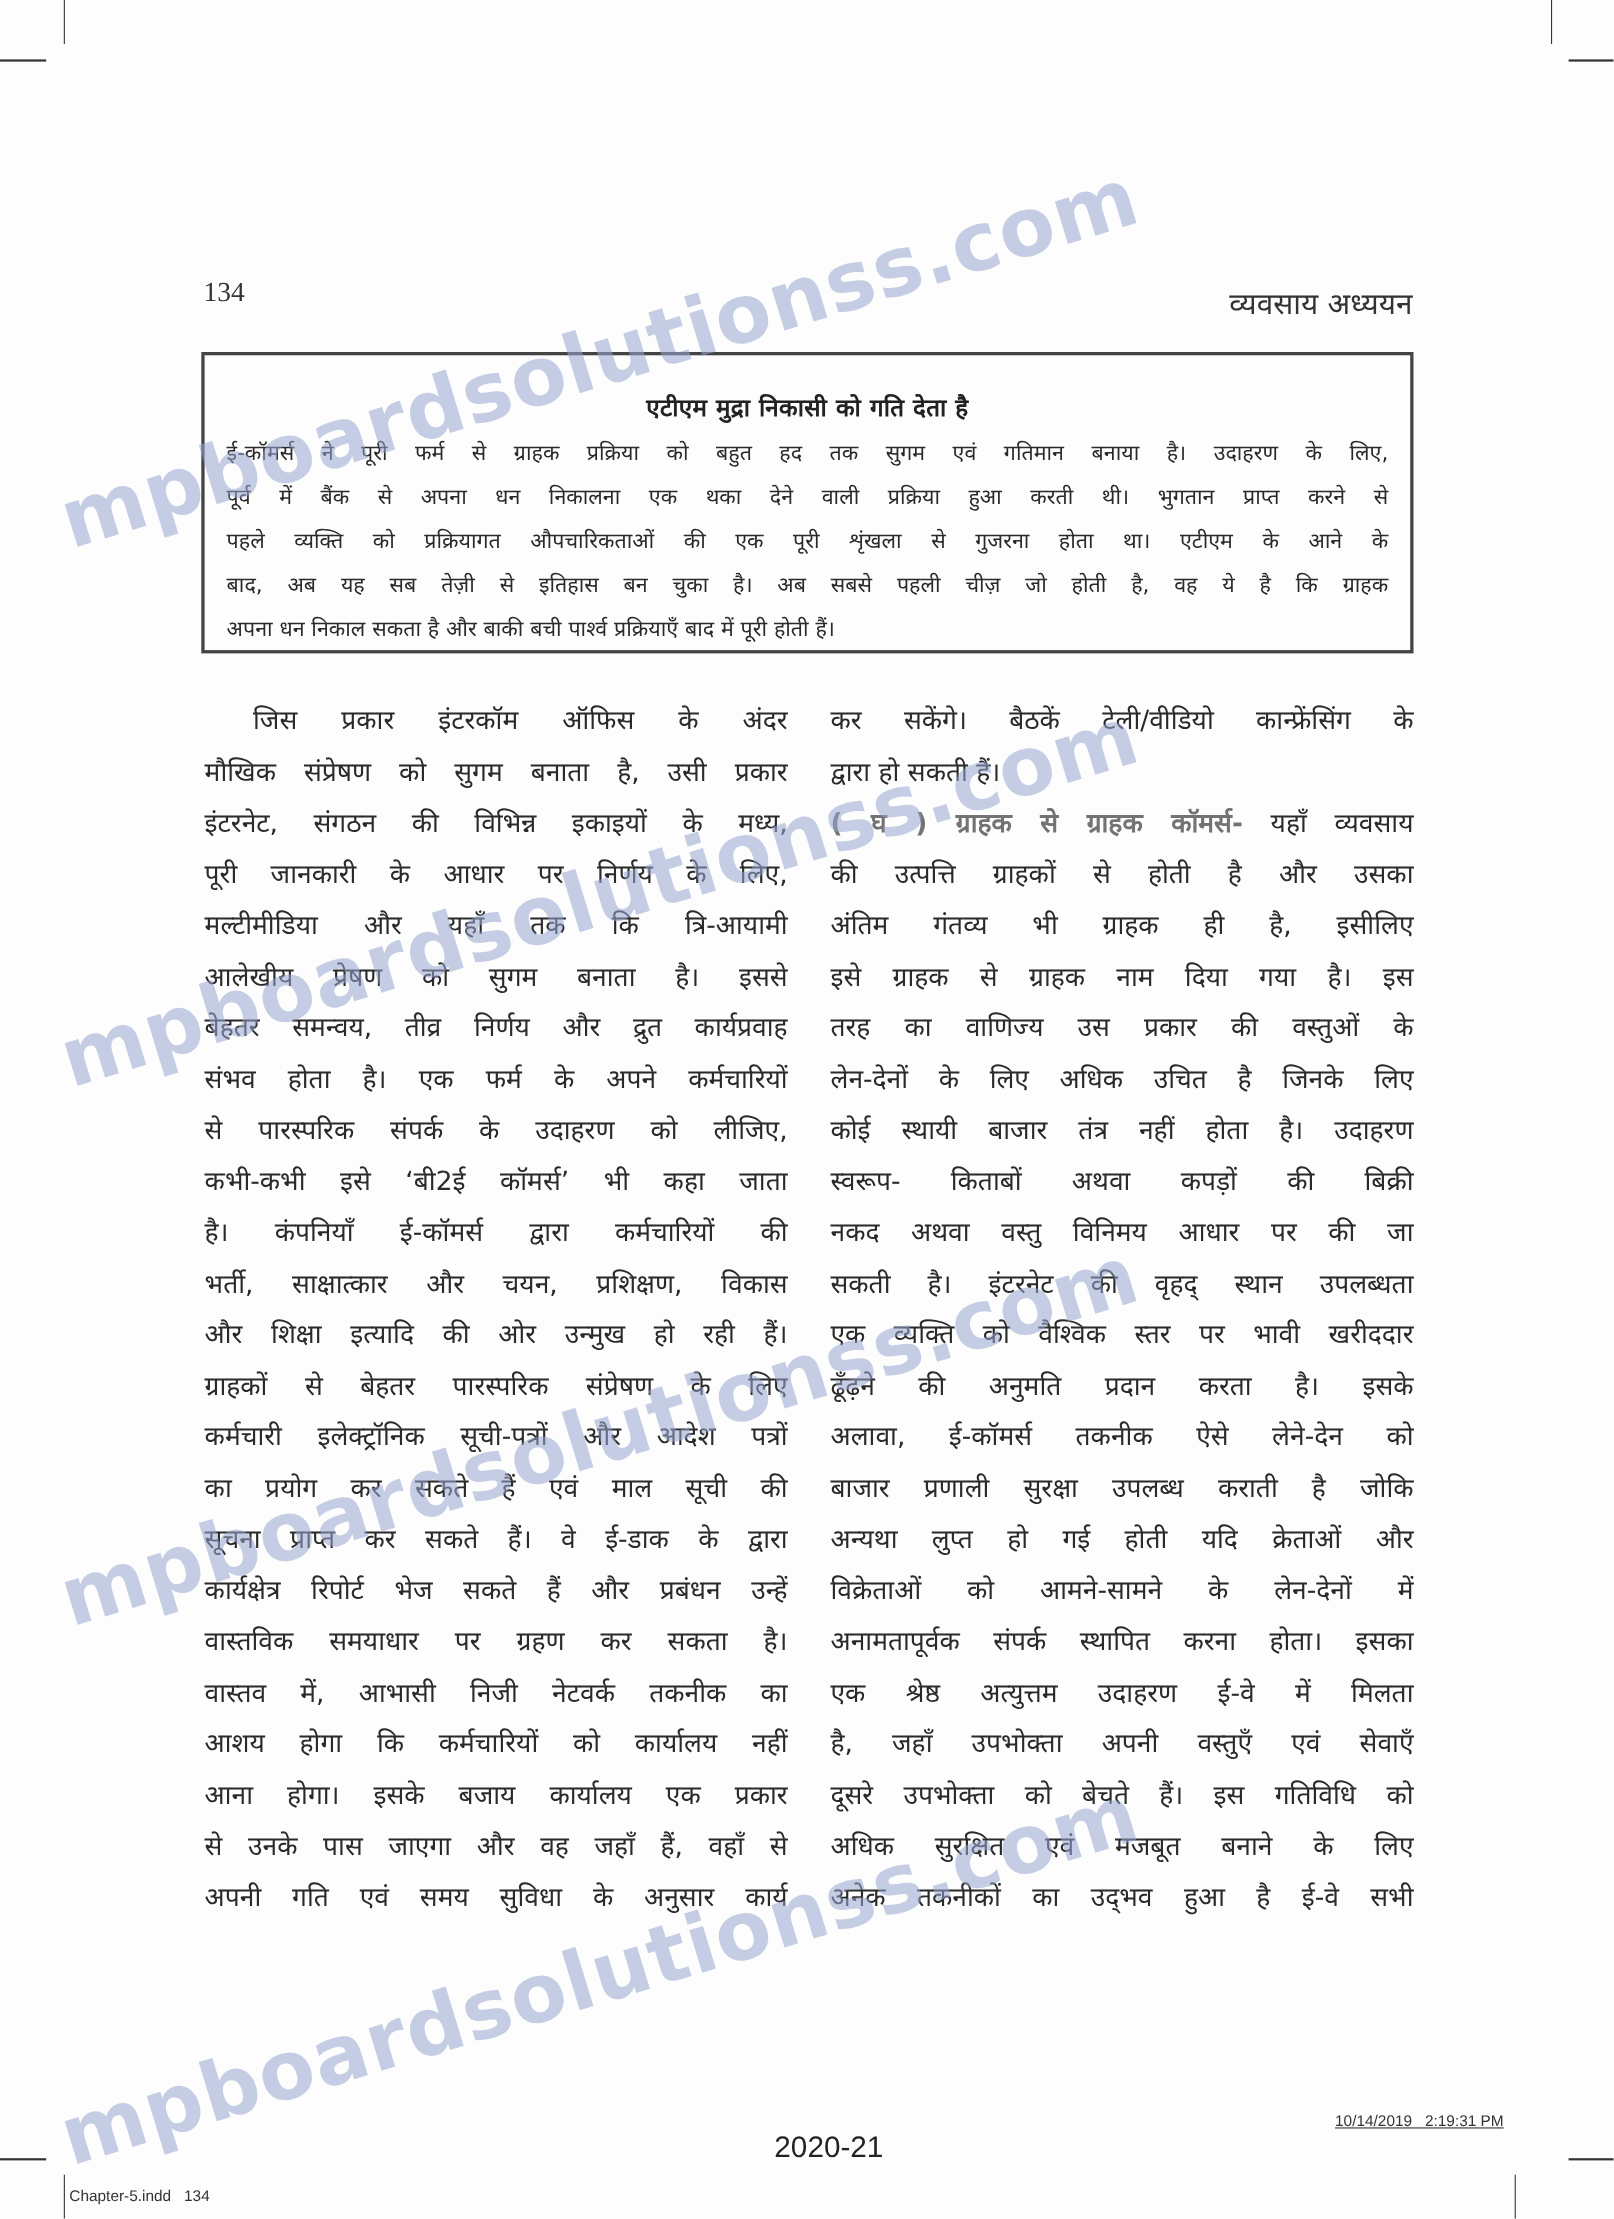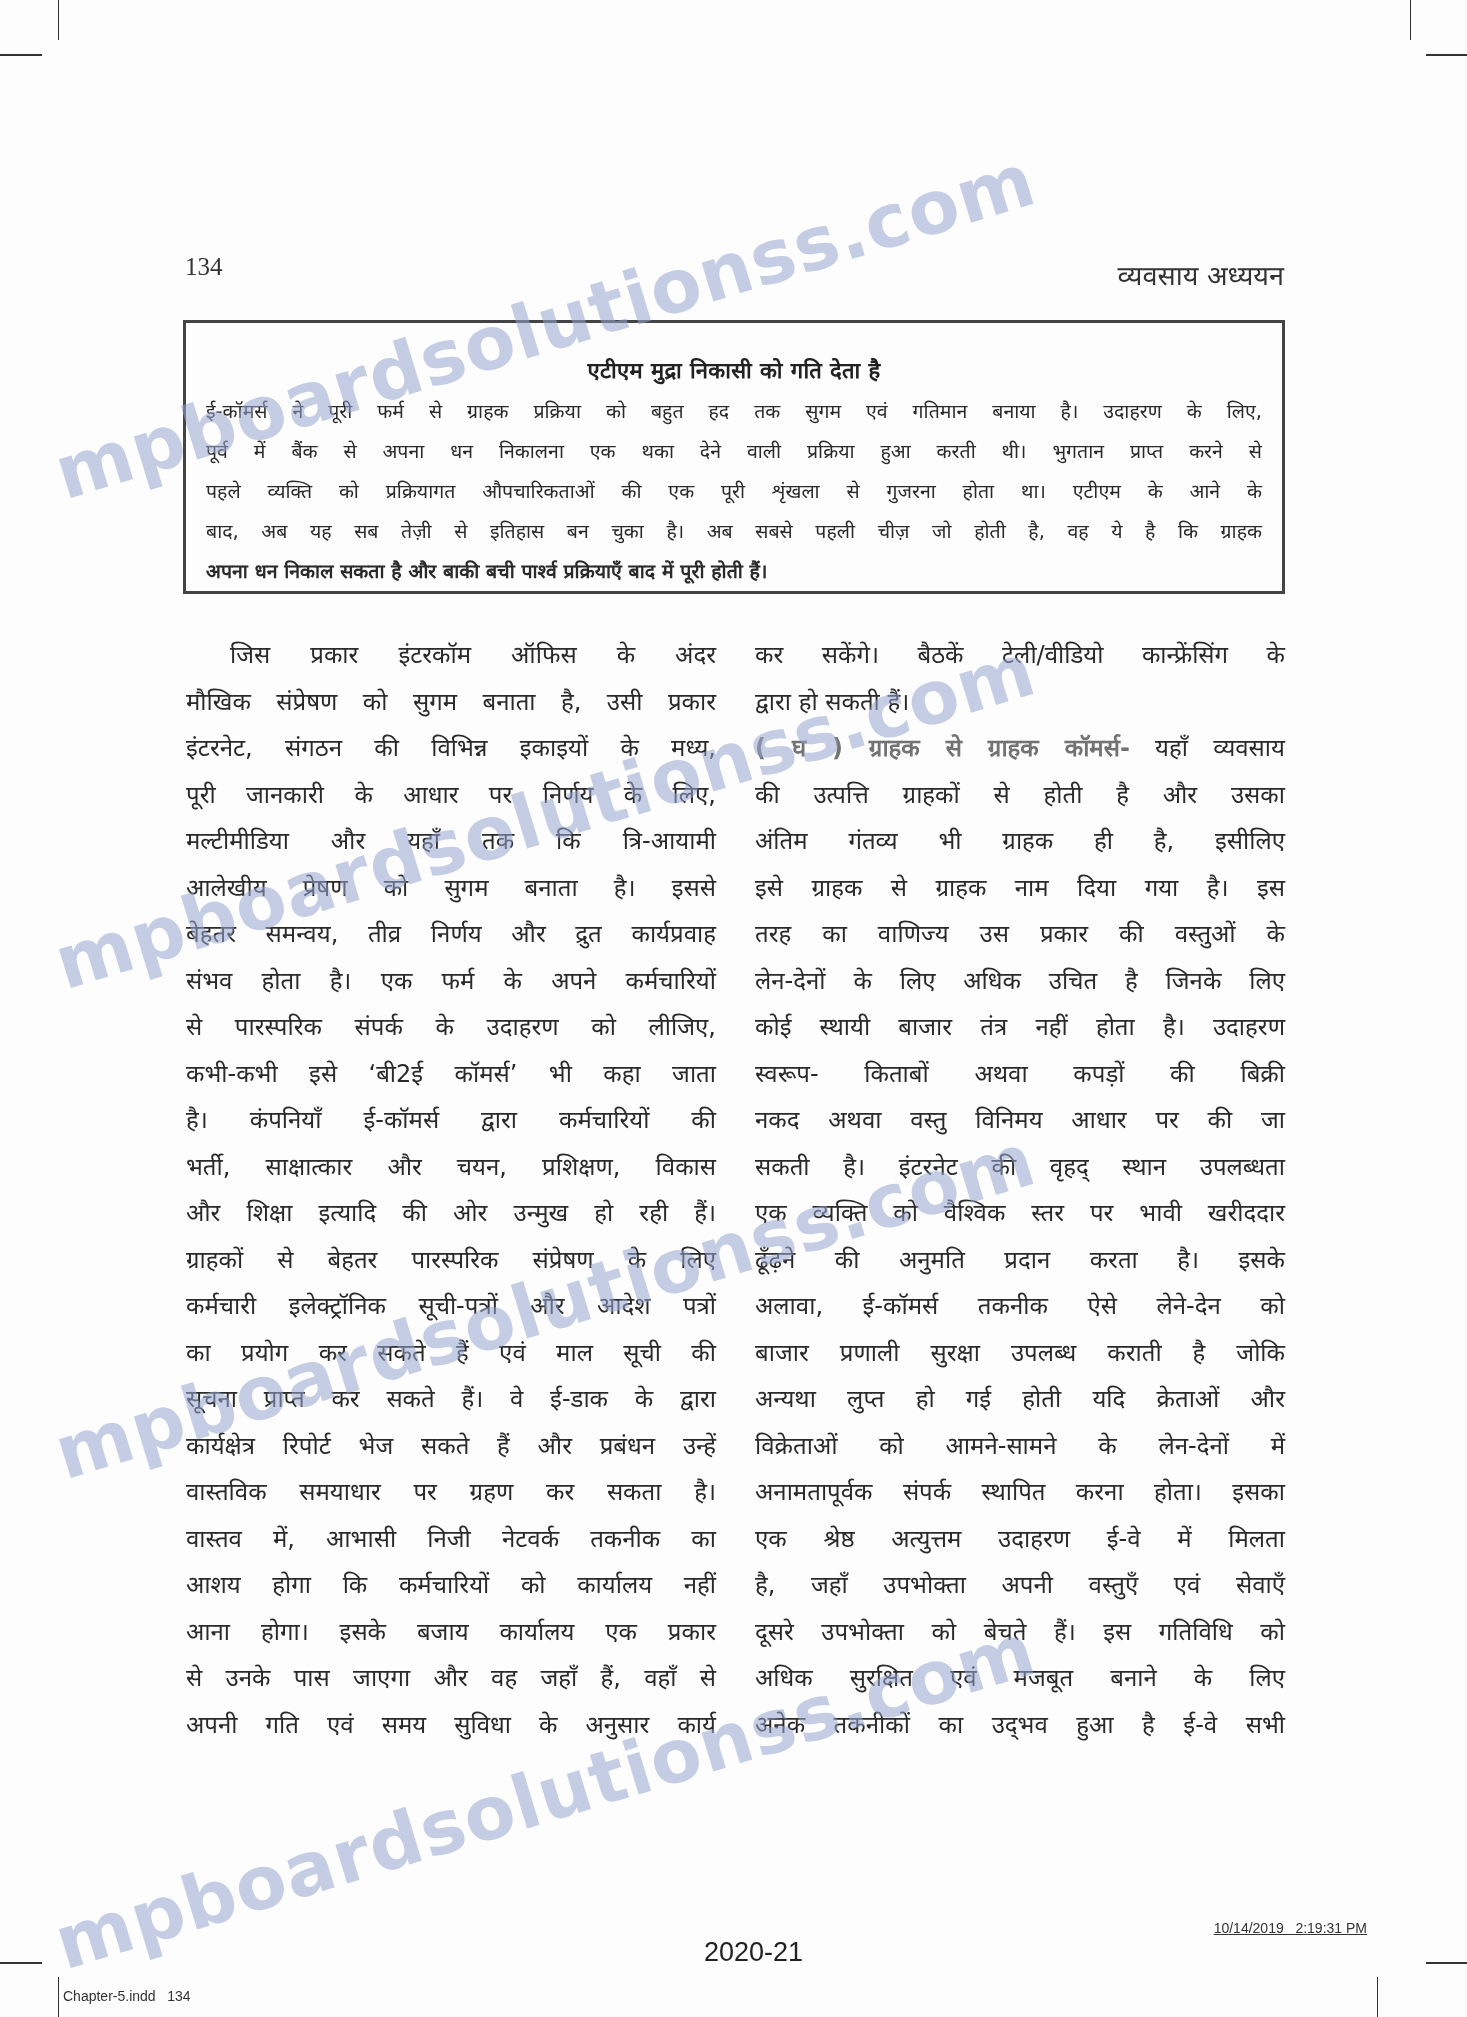--- a/index.html
+++ b/index.html
@@ -147,21 +147,21 @@
 
 <div class="page-number">134</div>
 <div class="running-head">व्यवसाय अध्ययन</div>
 
 <div class="boxed">
   <div class="boxed-title">एटीएम मुद्रा निकासी को गति देता है</div>
   <div class="boxed-line">ई-कॉमर्स ने पूरी फर्म से ग्राहक प्रक्रिया को बहुत हद तक सुगम एवं गतिमान बनाया है। उदाहरण के लिए,</div>
   <div class="boxed-line">पूर्व में बैंक से अपना धन निकालना एक थका देने वाली प्रक्रिया हुआ करती थी। भुगतान प्राप्त करने से</div>
   <div class="boxed-line">पहले व्यक्ति को प्रक्रियागत औपचारिकताओं की एक पूरी शृंखला से गुजरना होता था। एटीएम के आने के</div>
   <div class="boxed-line">बाद, अब यह सब तेज़ी से इतिहास बन चुका है। अब सबसे पहली चीज़ जो होती है, वह ये है कि ग्राहक</div>
-  <div class="boxed-line" style="text-align-last:left;font-weight:bold;">अपना धन निकाल सकता है और बाकी बची पार्श्व प्रक्रियाएँ बाद में पूरी होती हैं।</div>
+  <div class="boxed-line" style="text-align-last:left;">अपना धन निकाल सकता है और बाकी बची पार्श्व प्रक्रियाएँ बाद में पूरी होती हैं।</div>
 </div>
 
 <div class="column col-left">
   <div class="line indent">जिस प्रकार इंटरकॉम ऑफिस के अंदर</div>
   <div class="line">मौखिक संप्रेषण को सुगम बनाता है, उसी प्रकार</div>
   <div class="line">इंटरनेट, संगठन की विभिन्न इकाइयों के मध्य,</div>
   <div class="line">पूरी जानकारी के आधार पर निर्णय के लिए,</div>
   <div class="line">मल्टीमीडिया और यहाँ तक कि त्रि-आयामी</div>
   <div class="line">आलेखीय प्रेषण को सुगम बनाता है। इससे</div>
   <div class="line">बेहतर समन्वय, तीव्र निर्णय और द्रुत कार्यप्रवाह</div>

